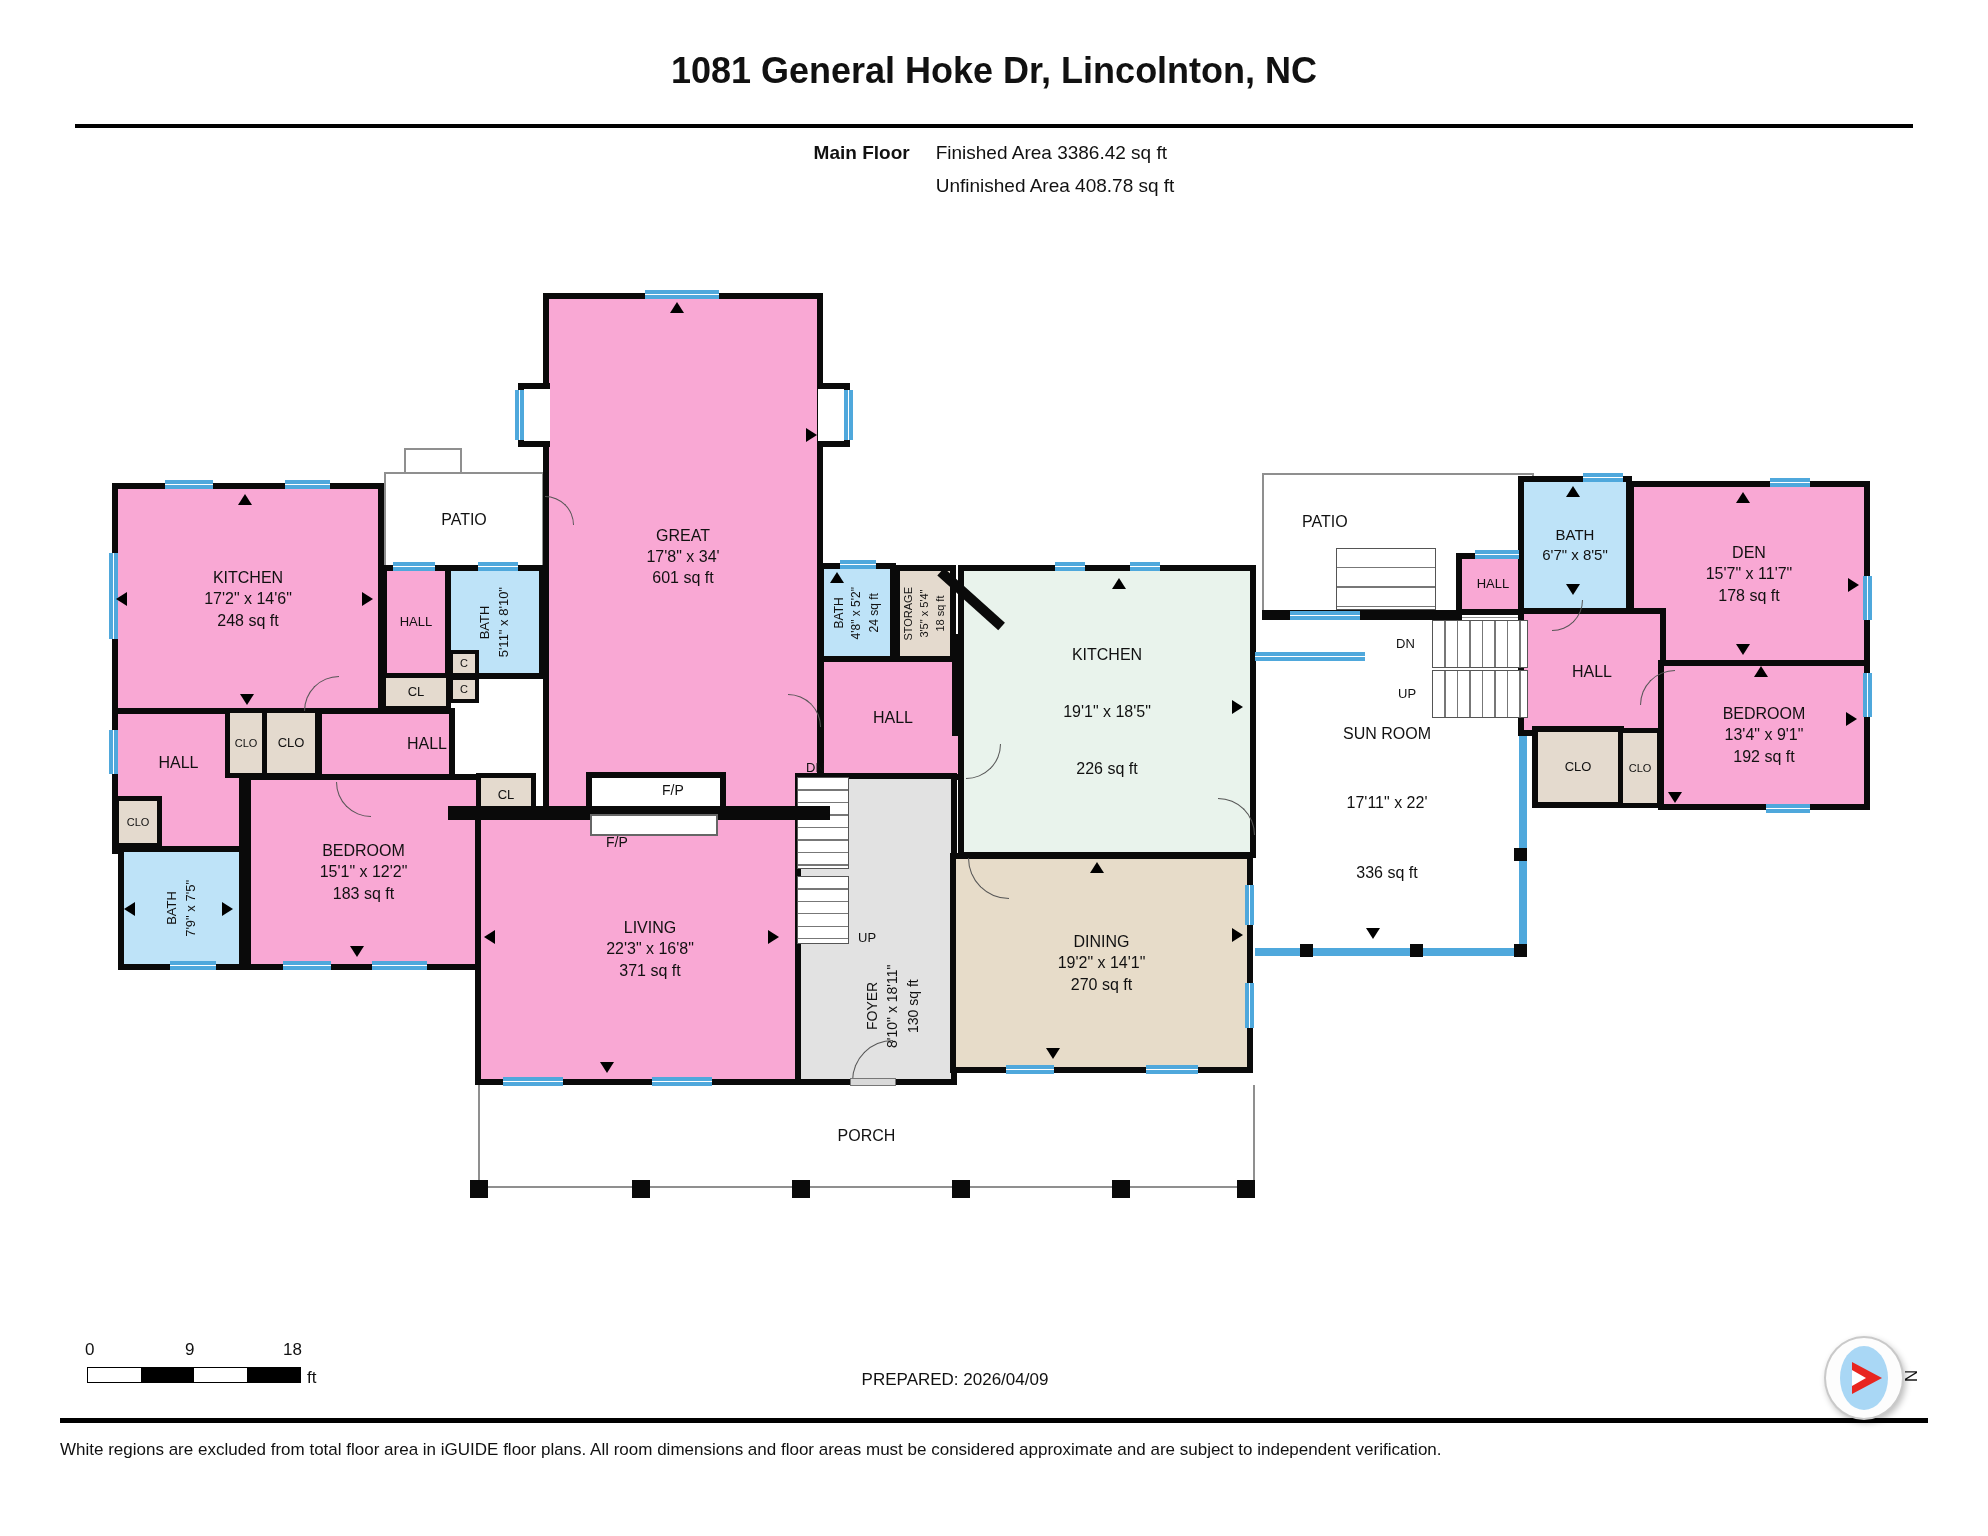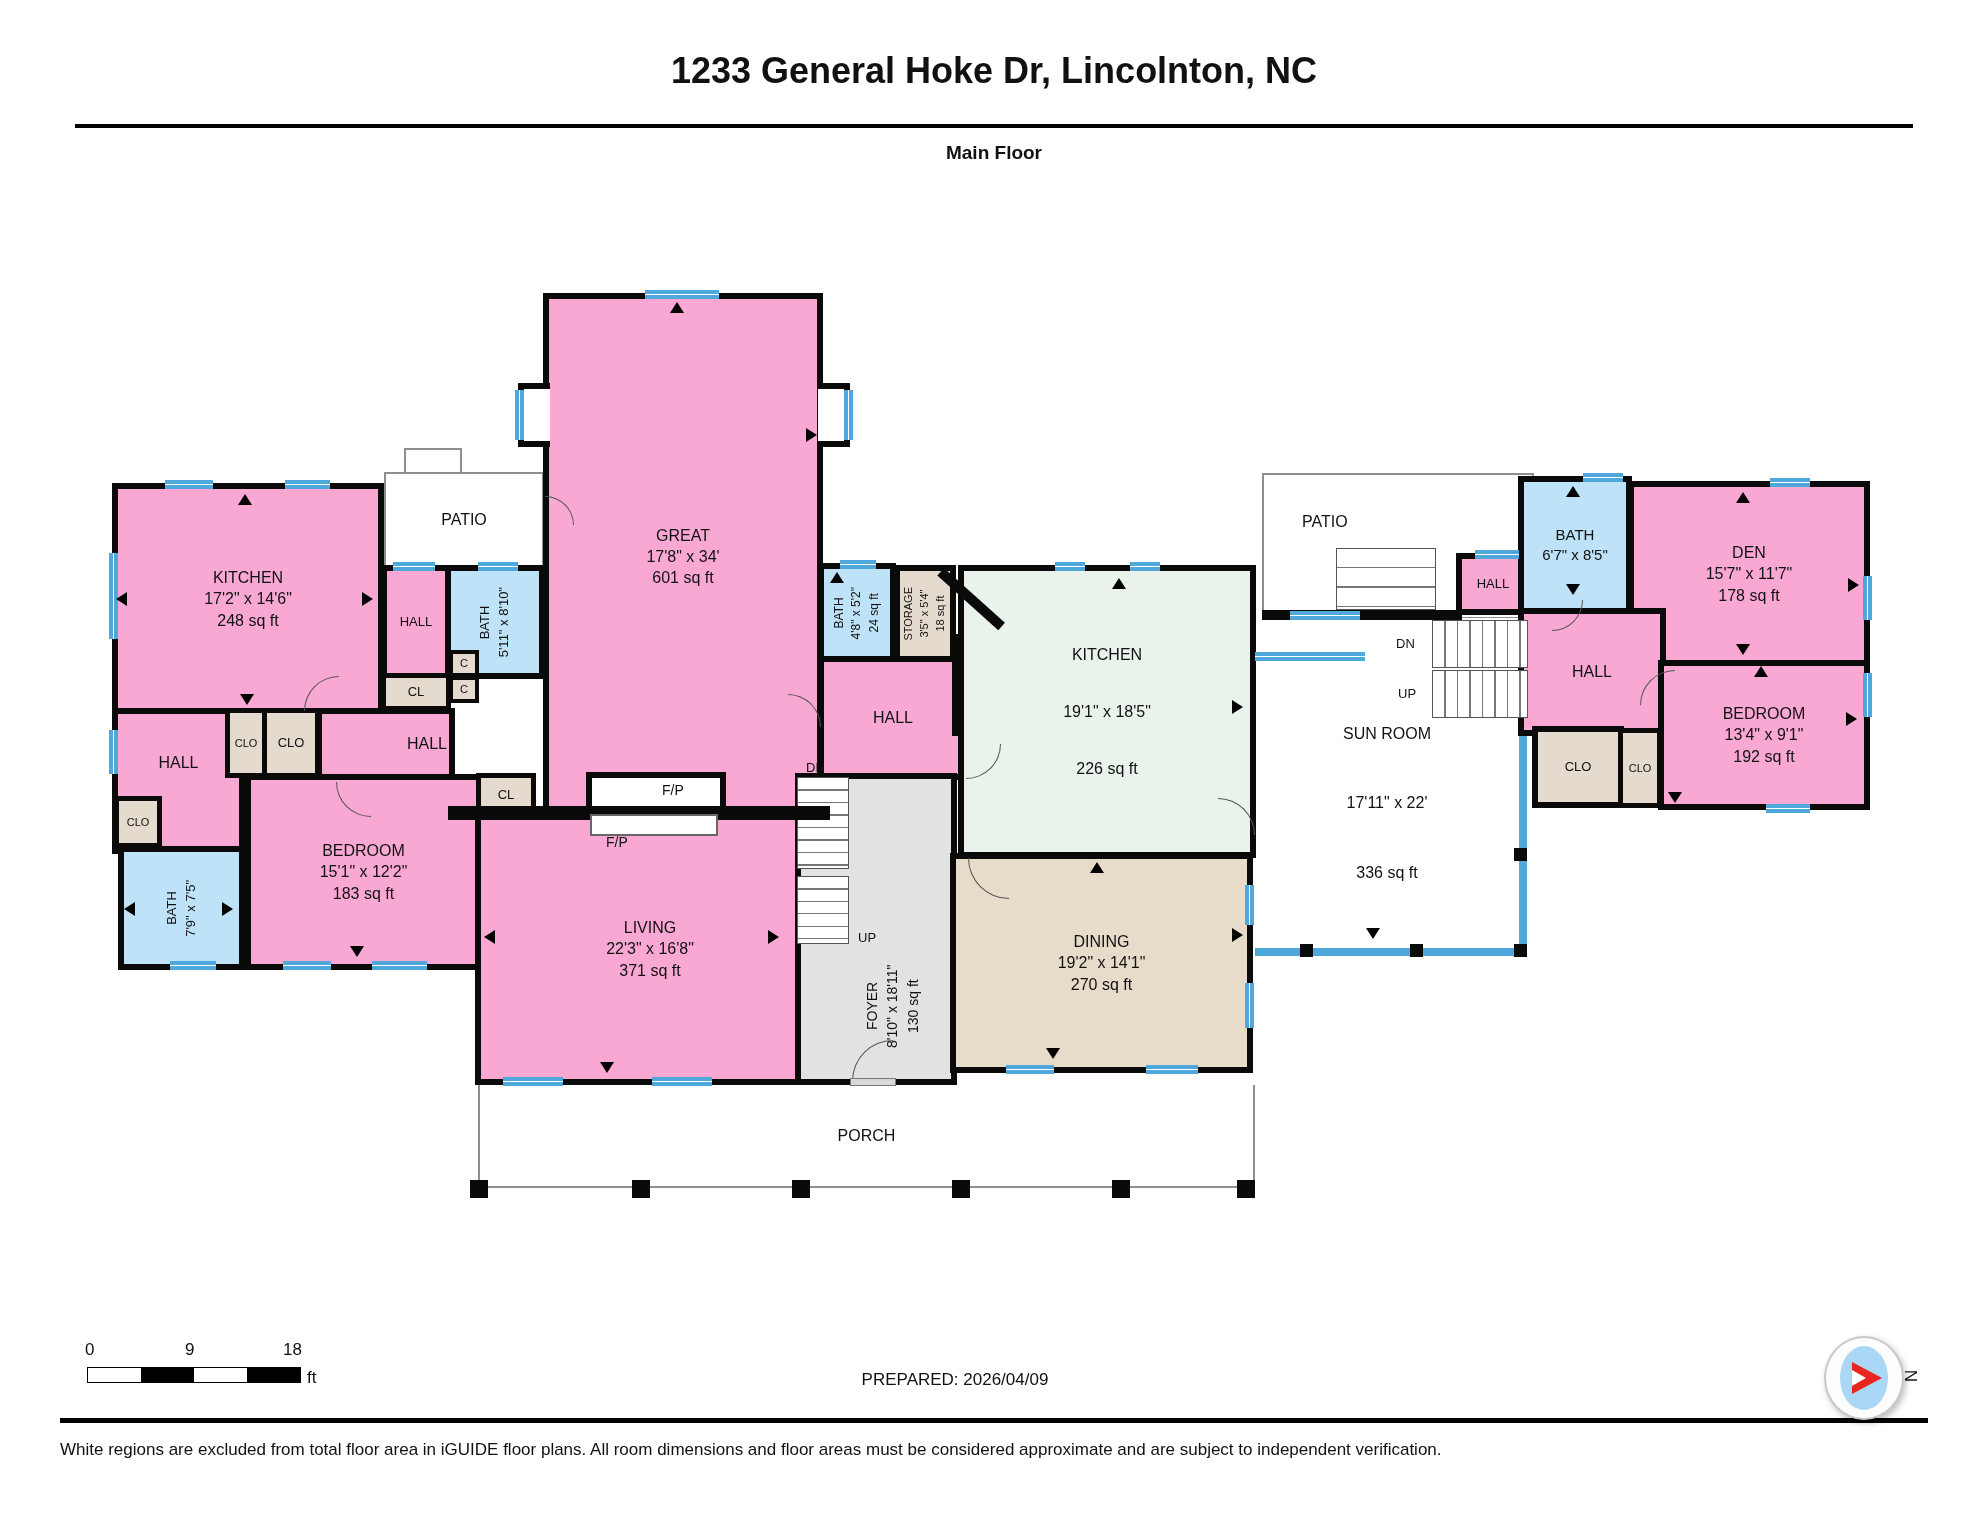--- a/index.html
+++ b/index.html
@@ -58,24 +58,28 @@
   .compass .ell{position:absolute;left:14px;top:8px;width:48px;height:64px;border-radius:50%;background:#A9D7F5;}
   .compass .redtri{position:absolute;left:26px;top:24px;width:0;height:0;
                    border-left:30px solid #E8251F;border-top:16px solid transparent;border-bottom:16px solid transparent;}
   .compass .whtri{position:absolute;left:26px;top:32px;width:0;height:0;
                   border-left:14px solid #fff;border-top:8px solid transparent;border-bottom:8px solid transparent;}
   .north{position:absolute;left:1904px;top:1366px;font-size:17px;transform:rotate(90deg);z-index:2;}
 </style>
 </head>
 <body>
 
-<div class="title">1233 General Hoke Dr, Lincolnton, NC</div>
+<div class="title">1081 General Hoke Dr, Lincolnton, NC</div>
 <div class="hr1"></div>
 <div class="subhead">
   <div class="fl">Main Floor</div>
+  <div class="areas">
+    <div>Finished Area 3386.42 sq ft</div>
+    <div>Unfinished Area 408.78 sq ft</div>
+  </div>
 </div>
 
 <div class="outdoor" style="left:384px;top:472px;width:160px;height:96px;">
   <span>PATIO</span>
 </div>
 <div class="outdoor" style="left:404px;top:448px;width:58px;height:26px;"></div>
 <div class="outdoor" style="left:1262px;top:473px;width:272px;height:146px;justify-content:flex-start;align-items:flex-start;">
   <span style="margin:38px 0 0 38px;">PATIO</span>
 </div>
 <div class="stairs-v" style="left:1336px;top:548px;width:100px;height:62px;background:repeating-linear-gradient(to bottom,#fff 0 18px,#777 18px 19.5px);"></div>

